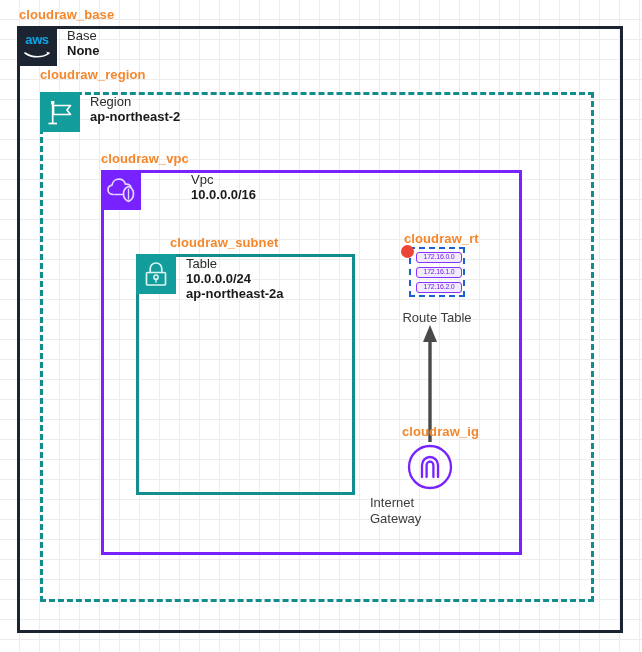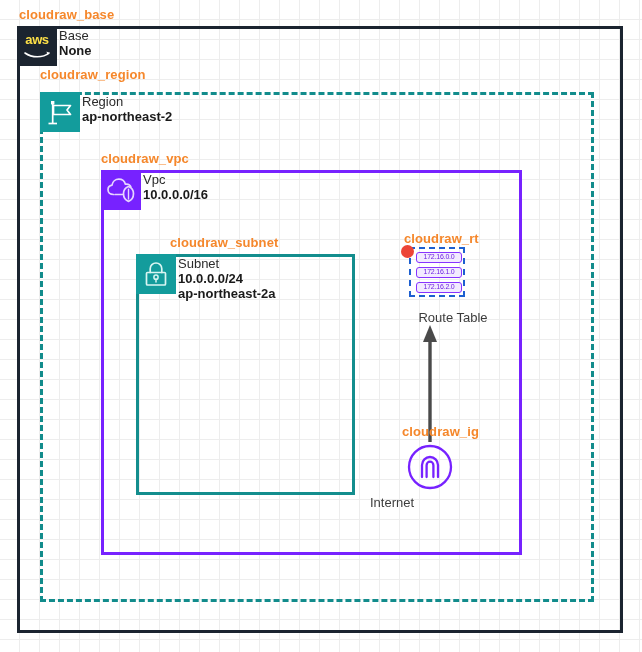--- a/index.html
+++ b/index.html
@@ -62,52 +62,52 @@
   #tag-ig     { left: 402px; top: 424px; }
 
   
   .node { position: absolute; display: flex; align-items: flex-start; }
   .node .sqicon {
     width: 40px; height: 40px;
     flex: 0 0 40px;
     position: relative;
   }
   .node .textcol {
-    margin-left: 2px;
+    margin-left: 10px;
     line-height: 15px;
     padding-top: 2px;
     white-space: nowrap;
   }
   .node .ttitle {
     font-size: 13px;
     color: #2b2b2b;
   }
   .node .tsub {
     font-size: 13px;
     color: #1a1a1a;
     font-weight: bold;
   }
 
   #node-base   { left: 17px;  top: 26px;  }
   #node-region { left: 40px;  top: 92px;  }
-  #node-vpc    { left: 101px; top: 170px; }
+  #node-vpc    { left: 101px; top: 170px; gap: 40px; }
   #node-subnet { left: 136px; top: 254px; }
 
   .sq-aws   { background: #1b2430; }
   .sq-teal  { background: #139c9c; }
   .sq-purp  { background: #7722ff; }
 
   .awslogo {
     position: absolute; left: 0; top: 0; width: 40px; height: 40px;
   }
   .awslogo .awstext {
     position: absolute;
     left: 0; right: 0; top: 7px;
     text-align: center;
-    color: #fde047;
+    color: #0ea5e9;
     font-size: 13px;
     font-weight: bold;
     letter-spacing: -0.4px;
     line-height: 13px;
   }
 
   
   #rt-box {
     position: absolute;
     left: 409px; top: 247px; width: 56px; height: 50px;
@@ -136,21 +136,21 @@
 
   #rt-dot {
     position: absolute;
     left: 401px; top: 245px;
     width: 13px; height: 13px;
     border-radius: 50%;
     background: #ec4437;
   }
   #rt-caption {
     position: absolute;
-    left: 388px; top: 310px;
+    left: 372px; top: 310px;
     width: 130px;
     text-align: center;
     font-size: 13px;
     color: #3c3c3c;
   }
 
   
   #ig-icon {
     position: absolute;
     left: 407px; top: 444px;
@@ -241,21 +241,21 @@
   <div class="node" id="node-subnet">
     <div class="sqicon sq-teal">
       <svg width="40" height="40" viewBox="0 0 40 40">
         <path d="M14.2 18.5 L14.2 14.8 C14.2 11.6 16.8 9 20 9 C23.2 9 25.8 11.6 25.8 14.8 L25.8 18.5" stroke="#d9f5f2" stroke-width="1.7" fill="none" stroke-linecap="round"></path>
         <rect x="10.5" y="18.5" width="19" height="12.5" rx="1" stroke="#d9f5f2" stroke-width="1.7" fill="none"></rect>
         <circle cx="20" cy="23.2" r="2.1" stroke="#d9f5f2" stroke-width="1.5" fill="none"></circle>
         <line x1="20" y1="25.3" x2="20" y2="28" stroke="#d9f5f2" stroke-width="1.5" stroke-linecap="round"></line>
       </svg>
     </div>
     <div class="textcol">
-      <div class="ttitle">Subnet</div>
+      <div class="ttitle">Table</div>
       <div class="tsub">10.0.0.0/24</div>
       <div class="tsub">ap-northeast-2a</div>
     </div>
   </div>
 
   <div class="grouptag" id="tag-rt">cloudraw_rt</div>
 
   <div id="rt-box">
     <div class="rt-entry" id="rt-e0">172.16.0.0</div>
     <div class="rt-entry" id="rt-e1">172.16.1.0</div>
@@ -271,15 +271,16 @@
 
   <div class="grouptag" id="tag-ig">cloudraw_ig</div>
 
   <svg id="ig-icon" viewBox="0 0 46 46">
     <circle cx="23" cy="23" r="21" stroke="#7722ff" stroke-width="2.3" fill="none"></circle>
     <path d="M15 33 L15 21 C15 16.6 18.6 13 23 13 C27.4 13 31 16.6 31 21 L31 33" stroke="#7722ff" stroke-width="2.3" fill="none" stroke-linecap="round"></path>
     <path d="M19.6 33 L19.6 21.2 C19.6 19.3 21.1 17.7 23 17.7 C24.9 17.7 26.4 19.3 26.4 21.2 L26.4 33" stroke="#7722ff" stroke-width="2.3" fill="none" stroke-linecap="round"></path>
   </svg>
   <div id="ig-caption">
     <div>Internet</div>
+    <div>Gateway</div>
   </div>
 
 </div>
 
 </body></html>

